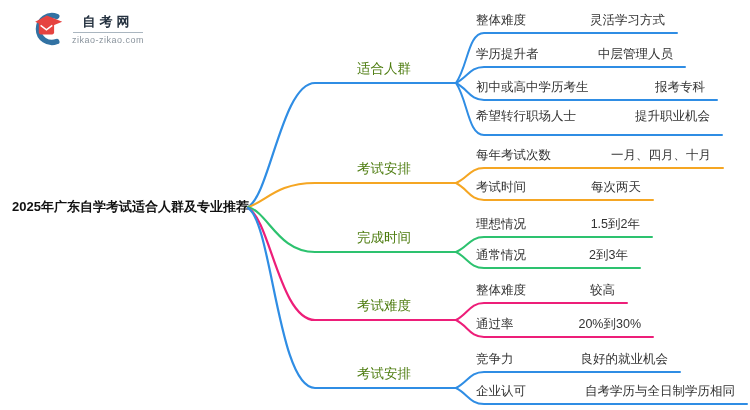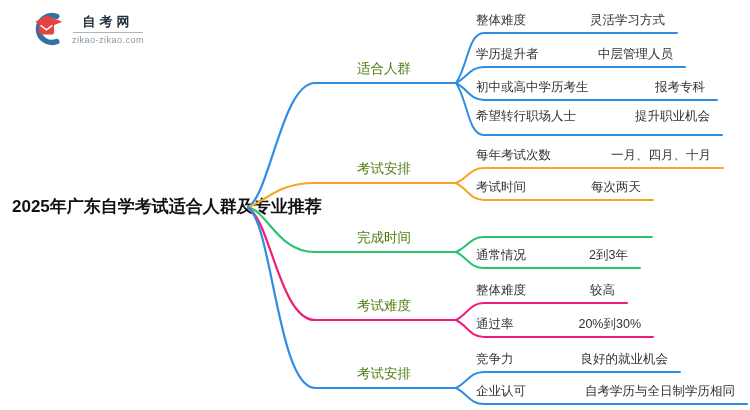--- a/index.html
+++ b/index.html
@@ -10,21 +10,21 @@
   
   #logo{position:absolute;left:28px;top:10px;display:flex;align-items:center;cursor:pointer;}
   #logo .icon{width:36px;height:38px;margin-right:8px;}
   #logo .txt{display:flex;flex-direction:column;align-items:center;}
   #logo .title{font-size:13px;font-weight:bold;color:#24313f;letter-spacing:4px;line-height:17px;font-family:Liberation Serif, serif;}
   #logo .divider{width:70px;height:1px;background:#aab6c0;margin:2px 0 2px 0;}
   #logo .url{font-size:9px;color:#8a949d;letter-spacing:.5px;}
   
   #root-title{
     position:absolute;left:12px;top:197px;white-space:nowrap;
-    font-size:17px;font-weight:bold;color:#111;line-height:20px;
+    font-size:13px;font-weight:bold;color:#111;line-height:20px;
   }
   
   #wires{position:absolute;left:0;top:0;width:750px;height:410px;}
   #wires path{fill:none;stroke-linecap:round;}
   .main-wire{stroke-width:2.2;}
   .leaf-wire{stroke-width:2;}
   
   .branch-label{
     position:absolute;left:312px;width:144px;height:22px;text-align:center;
     font-size:13.5px;color:#4d7c0f;line-height:22px;white-space:nowrap;
@@ -108,20 +108,24 @@
 
   <div class="leaf" style="top:144px;width:259px">
     <span class="k">每年考试次数</span>
     <span class="v">一月、四月、十月</span>
   </div>
   <div class="leaf" style="top:176px;width:189px">
     <span class="k">考试时间</span>
     <span class="v">每次两天</span>
   </div>
 
+  <div class="leaf" style="top:213px;width:188px">
+    <span class="k">理想情况</span>
+    <span class="v">1.5到2年</span>
+  </div>
   <div class="leaf" style="top:244px;width:176px">
     <span class="k">通常情况</span>
     <span class="v">2到3年</span>
   </div>
 
   <div class="leaf" style="top:279px;width:163px">
     <span class="k">整体难度</span>
     <span class="v">较高</span>
   </div>
   <div class="leaf" style="top:313px;width:189px">

